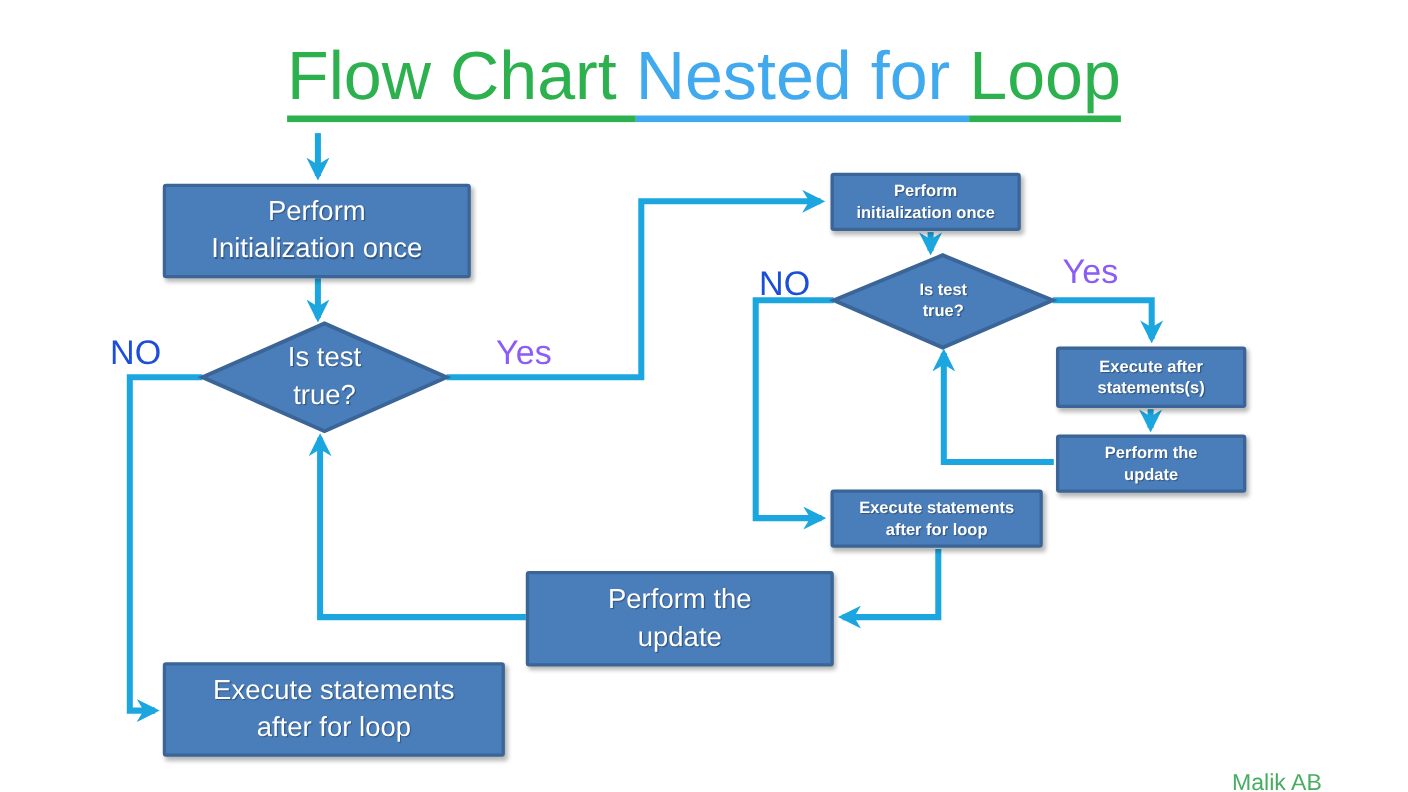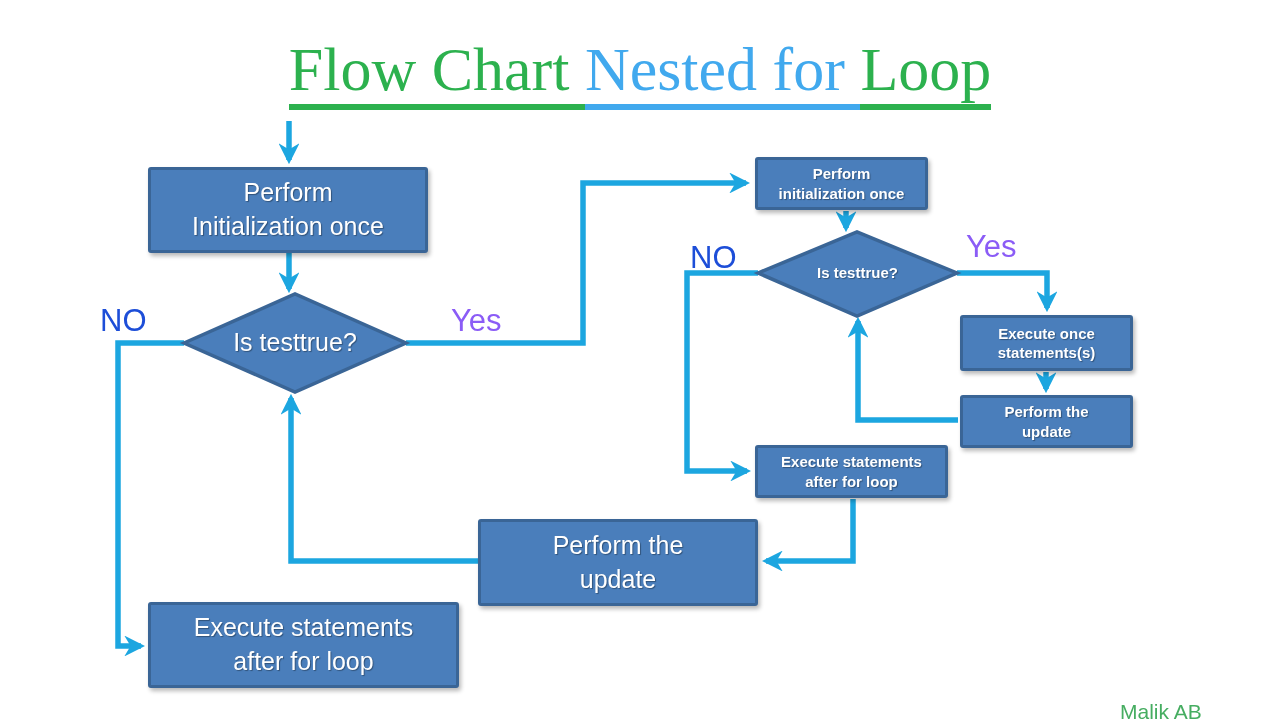--- a/index.html
+++ b/index.html
@@ -1,21 +1,21 @@
 <!DOCTYPE html>
 <html><head>
 <meta charset="utf-8">
 <style>
   html,body{margin:0;padding:0;background:#fff;}
   .canvas{position:relative;width:1280px;height:720px;background:#ffffff;
           font-family:"Liberation Sans",sans-serif;overflow:hidden;}
 
   
   .title{position:absolute;top:34px;left:0;width:1280px;text-align:center;
-         font-size:62px;font-weight:400;line-height:1.15;font-family:Liberation Serif, serif;}
+         font-size:62px;font-weight:400;line-height:1.15;}
   .title span{white-space:pre;padding-bottom:1px;border-bottom:6px solid;}
   .t-green{color:#2cb14e;border-color:#2cb14e;}
   .t-blue{color:#41a9ee;border-color:#41a9ee;}
 
   
   .box{position:absolute;background:#4a7ebb;border:3px solid #3a6596;border-radius:3px;
        color:#fff;display:flex;flex-direction:column;align-items:center;justify-content:center;
        text-align:center;box-shadow:2px 3px 4px rgba(0,0,0,.28);box-sizing:border-box;
        text-shadow:1px 1px 1px rgba(0,0,0,.35);}
   .box span{display:block;}
@@ -24,21 +24,21 @@
 
   #outer-init  {left:148px;top:167px;width:280px;height:86px;}
   #outer-after {left:148px;top:602px;width:311px;height:86px;}
   #outer-update{left:478px;top:519px;width:280px;height:87px;}
   #inner-init  {left:755px;top:157px;width:173px;height:53px;}
   #inner-exec  {left:960px;top:315px;width:173px;height:56px;}
   #inner-update{left:960px;top:395px;width:173px;height:53px;}
   #inner-after {left:755px;top:445px;width:193px;height:53px;}
 
   
-  .dtext{position:absolute;color:#fff;display:flex;align-items:center;
+  .dtext{position:absolute;color:#fff;display:flex;flex-direction:column;align-items:center;
          justify-content:center;text-align:center;text-shadow:1px 1px 1px rgba(0,0,0,.35);}
   #outer-diamond-text{left:184px;top:296px;width:222px;height:94px;font-size:25px;line-height:1.35;}
   #inner-diamond-text{left:758px;top:234px;width:199px;height:78px;font-size:15px;font-weight:700;line-height:1.3;}
 
   
   .branch{position:absolute;font-size:31px;font-weight:400;}
   .no{color:#1d4ed8;}
   .yes{color:#8b5cf6;}
   #outer-no {left:100px;top:303px;}
   #outer-yes{left:451px;top:303px;}
@@ -108,21 +108,21 @@
     <span>Perform</span>
     <span>initialization once</span>
   </div>
 
   <div class="dtext" id="inner-diamond-text">
     <span>Is test</span>
     <span>true?</span>
   </div>
 
   <div class="box small" id="inner-exec">
-    <span>Execute once</span>
+    <span>Execute after</span>
     <span>statements(s)</span>
   </div>
 
   <div class="box small" id="inner-update">
     <span>Perform the</span>
     <span>update</span>
   </div>
 
   <div class="box small" id="inner-after">
     <span>Execute statements</span>

